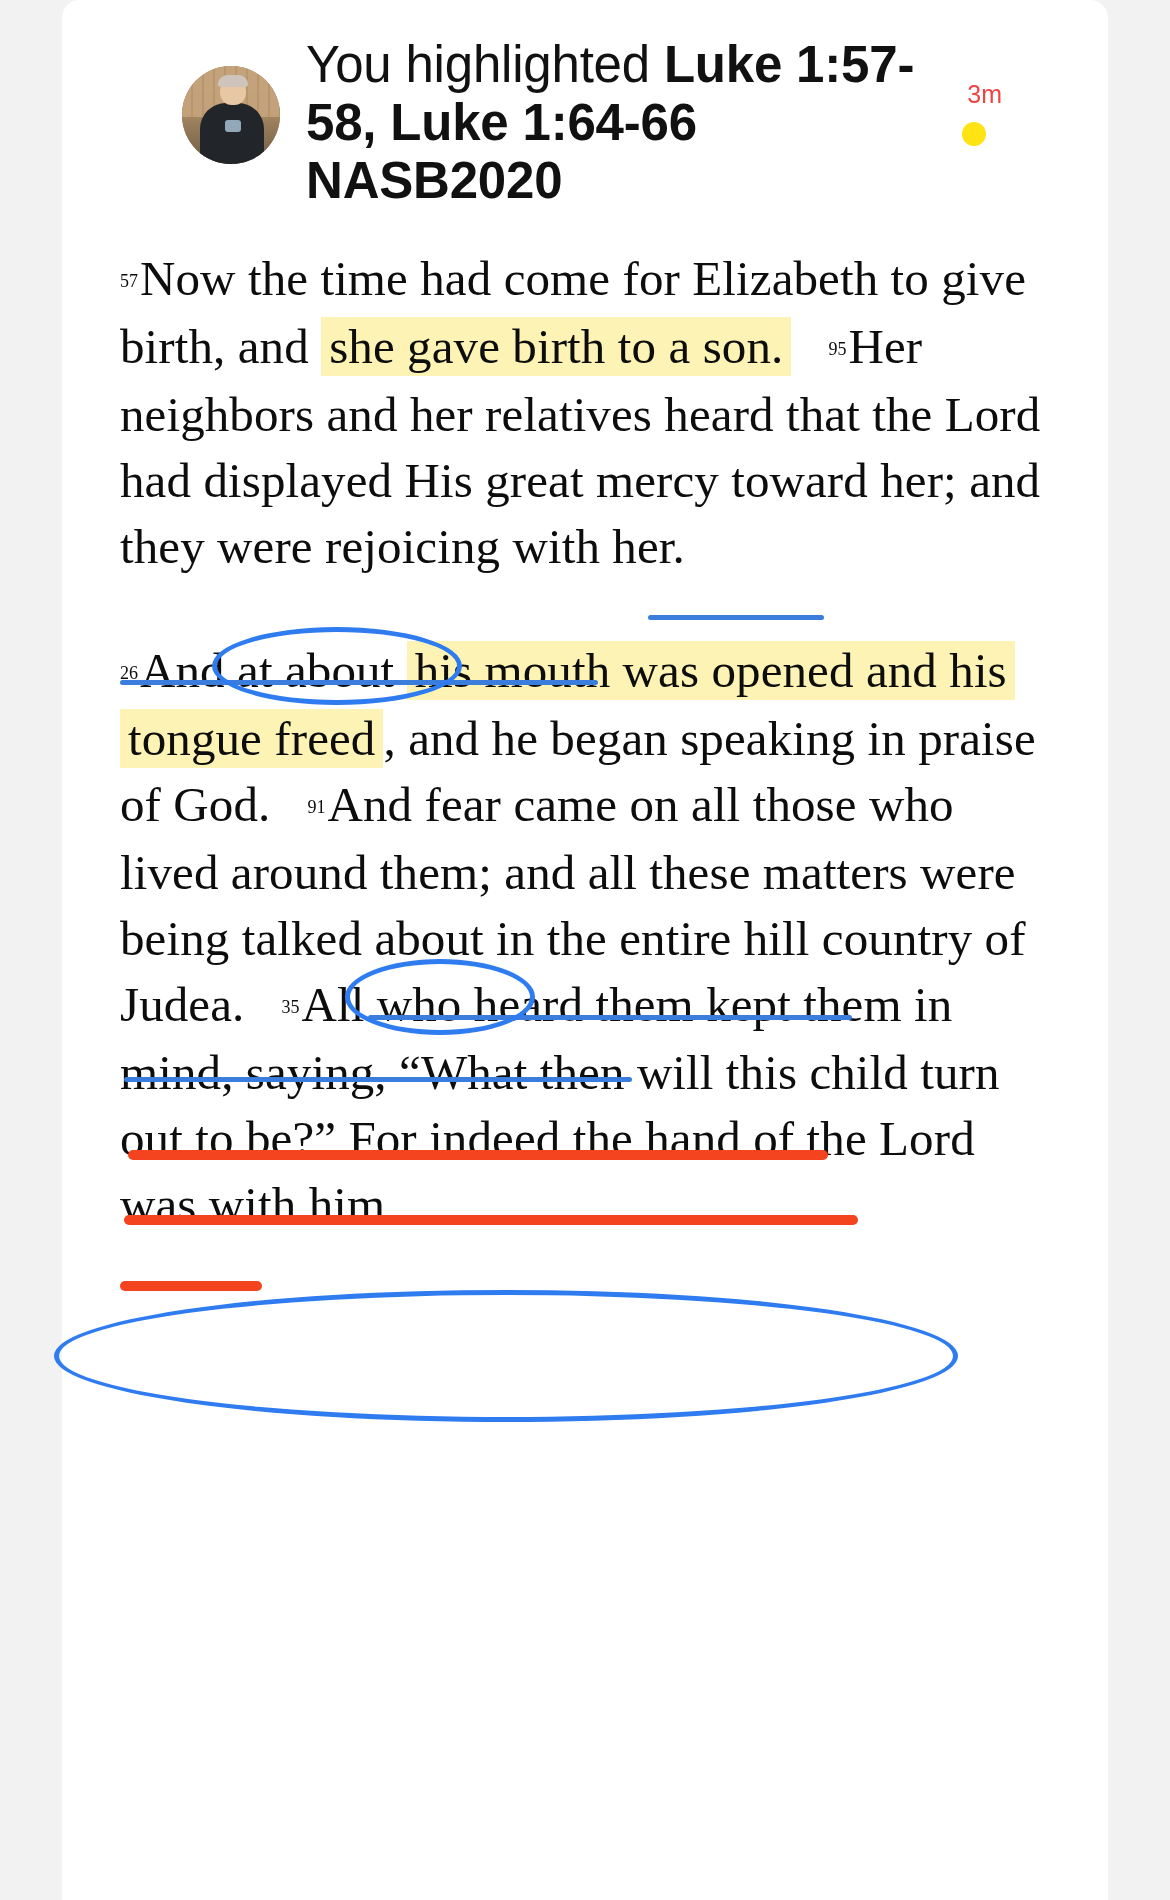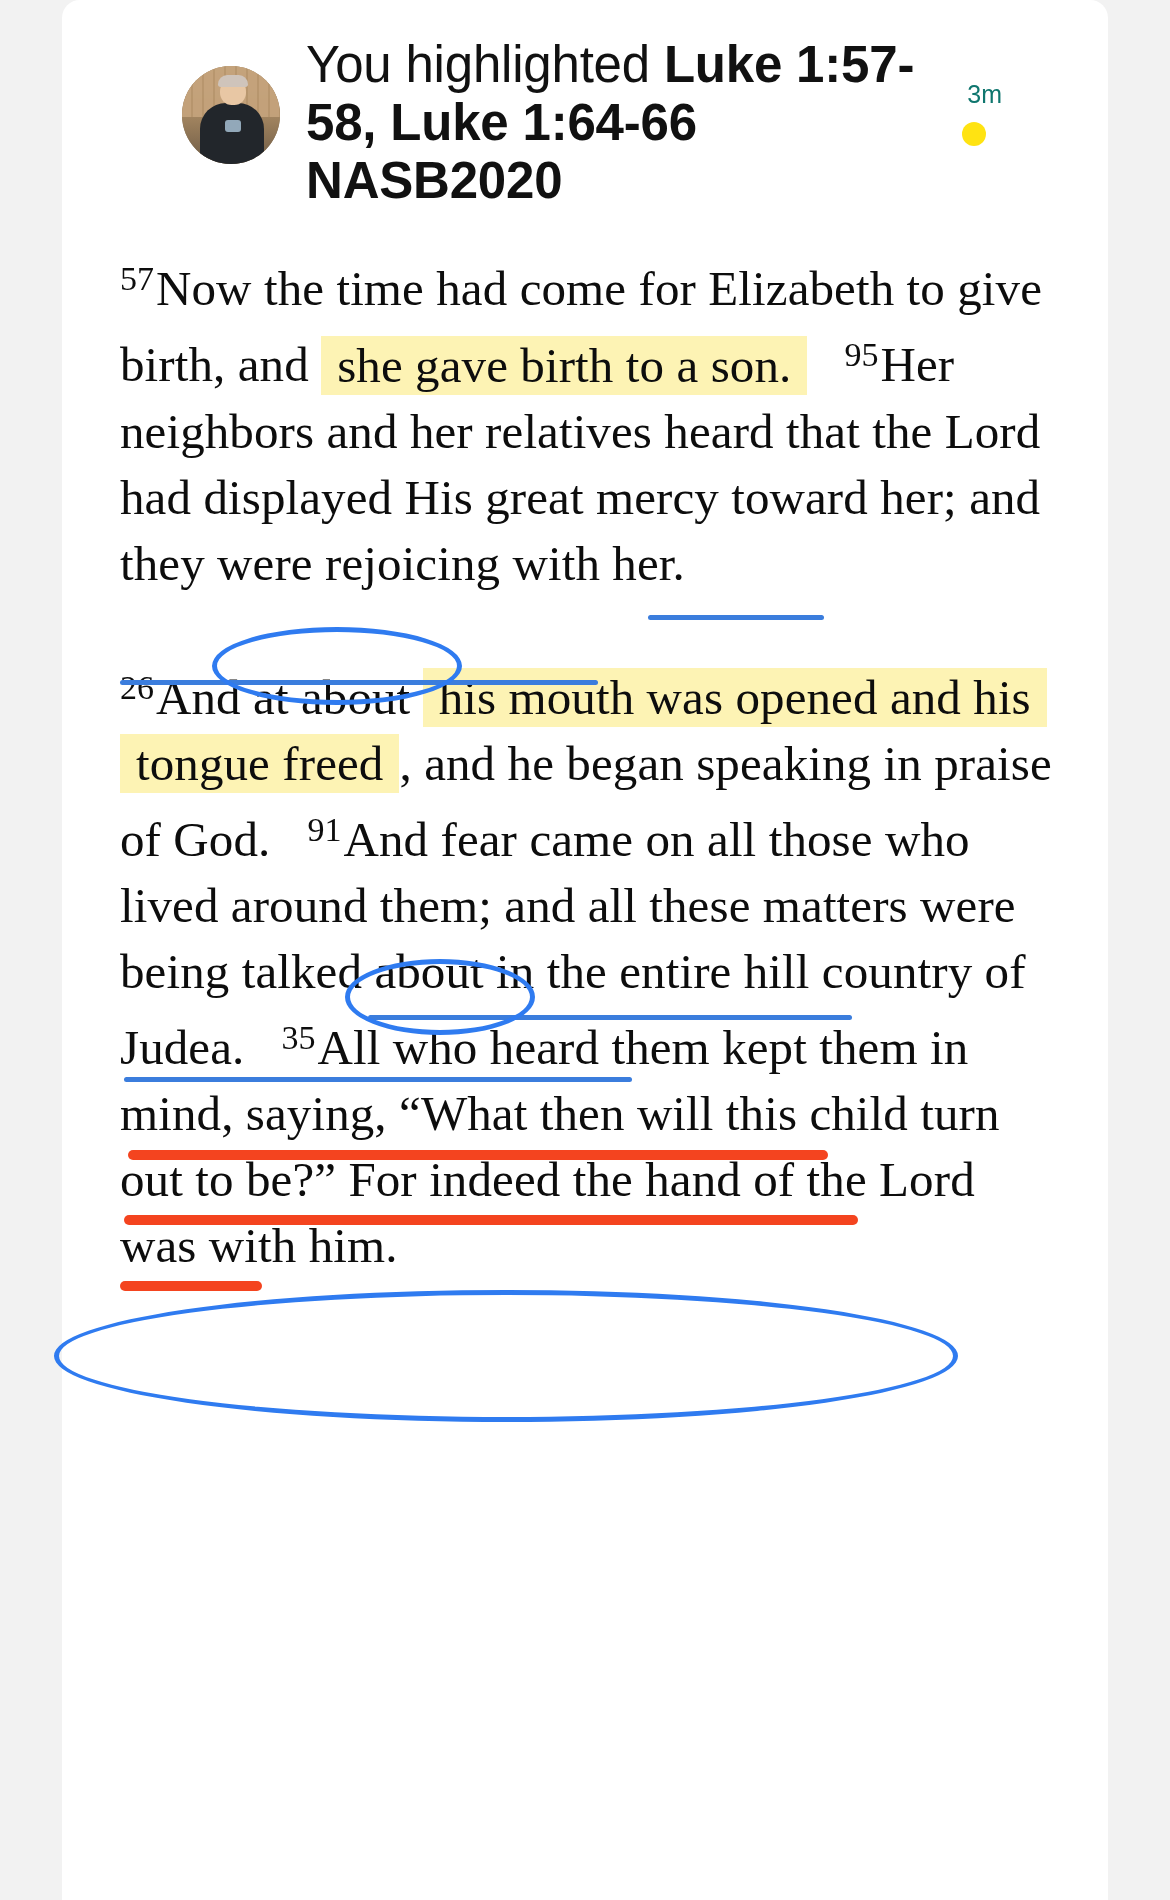--- a/index.html
+++ b/index.html
@@ -95,21 +95,21 @@
     line-height: 58px;
     color: #111111;
     letter-spacing: -0.2px;
   }
   .hdr-text b { font-weight: 700; }
   .time {
     position: absolute;
     right: 60px;
     top: 44px;
     font-size: 25px;
-    color: #0f766e;
+    color: #ef4444;
   }
   .dot {
     position: absolute;
     right: 76px;
     top: 86px;
     width: 24px;
     height: 24px;
     border-radius: 50%;
     background: #ffe312;
   }
@@ -118,29 +118,29 @@
     margin-top: 36px;
     font-family: "Liberation Serif", serif;
     font-size: 49px;
     line-height: 66px;
     color: #0d0d0d;
     letter-spacing: 0.1px;
     position: relative;
     z-index: 1;
   }
   .vnum {
-    font-size: 34px;
+    font-size: 18px;
     vertical-align: 0.45em;
     letter-spacing: 0;
     padding-right: 2px;
   }
   .para + .para { margin-top: 58px; }
   .hl {
     background: #fdf3b4;
-    padding: 2px 16px;
+    padding: 2px 8px;
     box-decoration-break: clone;
     -webkit-box-decoration-break: clone;
   }
   
   .ink {
     position: absolute;
     left: 0; top: 0;
     width: 1046px;
     height: 1900px;
     pointer-events: none;

